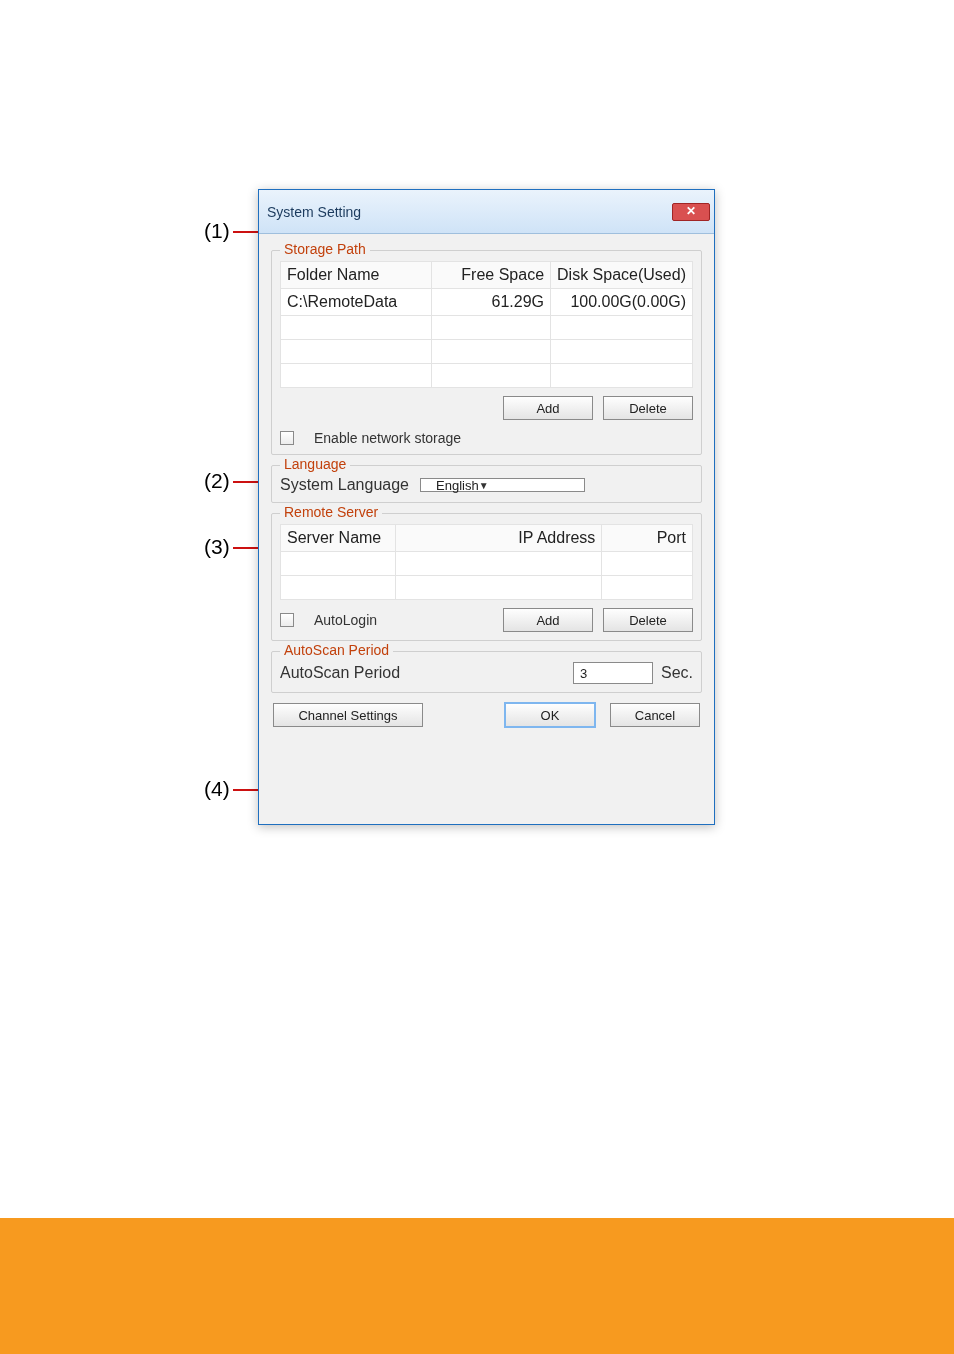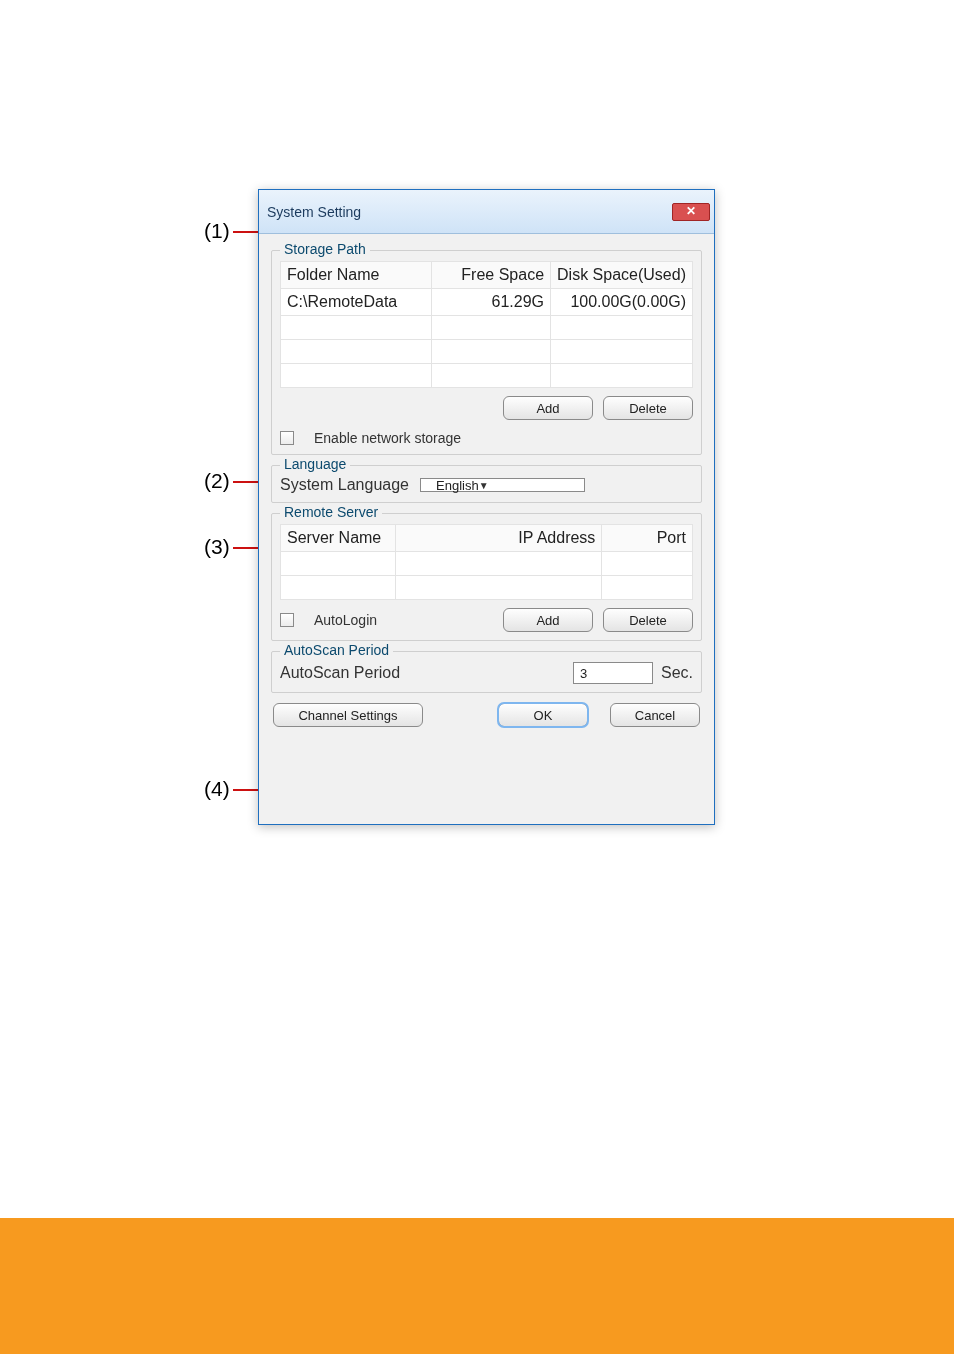--- a/index.html
+++ b/index.html
@@ -52,21 +52,21 @@
       padding:10px 8px 8px 8px;
       position:relative;
       background:#f1f1f1;
     }
     .legend {
       position:absolute;
       top:-10px; left:8px;
       padding:0 4px;
       background:#f1f1f1;
       font-size:14px;
-      color:#0c4a6e;
+      color:#c2410c;
     }
     .tbl {
       width:100%;
       border:1px solid #c8c8c8;
       background:#fff;
       border-collapse:collapse;
       font-size:16px;
     }
     .tbl th, .tbl td {
       border:1px solid #e3e3e3;
@@ -84,21 +84,21 @@
     .server-tbl .col2 { width:50%; text-align:right; }
     .server-tbl .col3 { width:22%; text-align:right; }
     .server-tbl tr.sel td {
       background:#2a7be4;
       color:#fff;
     }
     .btn {
       min-width:90px; height:24px;
       padding:0 10px;
       border:1px solid #8a8a8a;
-      border-radius:6px;
+      border-radius:0;
       background:linear-gradient(#fefefe,#e4e4e4);
       font-size:13px; color:#222;
       display:inline-flex; align-items:center; justify-content:center;
     }
     .btn.focus {
       outline:2px solid #7eb6ef;
       outline-offset:-1px;
     }
     .row-right { display:flex; justify-content:flex-end; gap:10px; margin-top:8px; }
     .row-split { display:flex; justify-content:space-between; align-items:center; margin-top:8px; gap:10px; }
@@ -122,21 +122,21 @@
       width:80px; height:22px;
       border:1px solid #8a8a8a;
       background:#fff;
       padding:0 6px; font-size:13px;
       display:flex; align-items:center;
     }
     .bottom-row {
       display:flex; justify-content:space-between; align-items:center;
       padding:6px 4px 0 4px; gap:10px;
     }
-    .bottom-right { display:flex; gap:22px; }
+    .bottom-right { display:flex; gap:15px; }
     
     .callout {
       position:absolute;
       font-size:21px;
       font-weight:400;
       color:#000;
     }
     .leader {
       position:absolute;
       height:2px;

